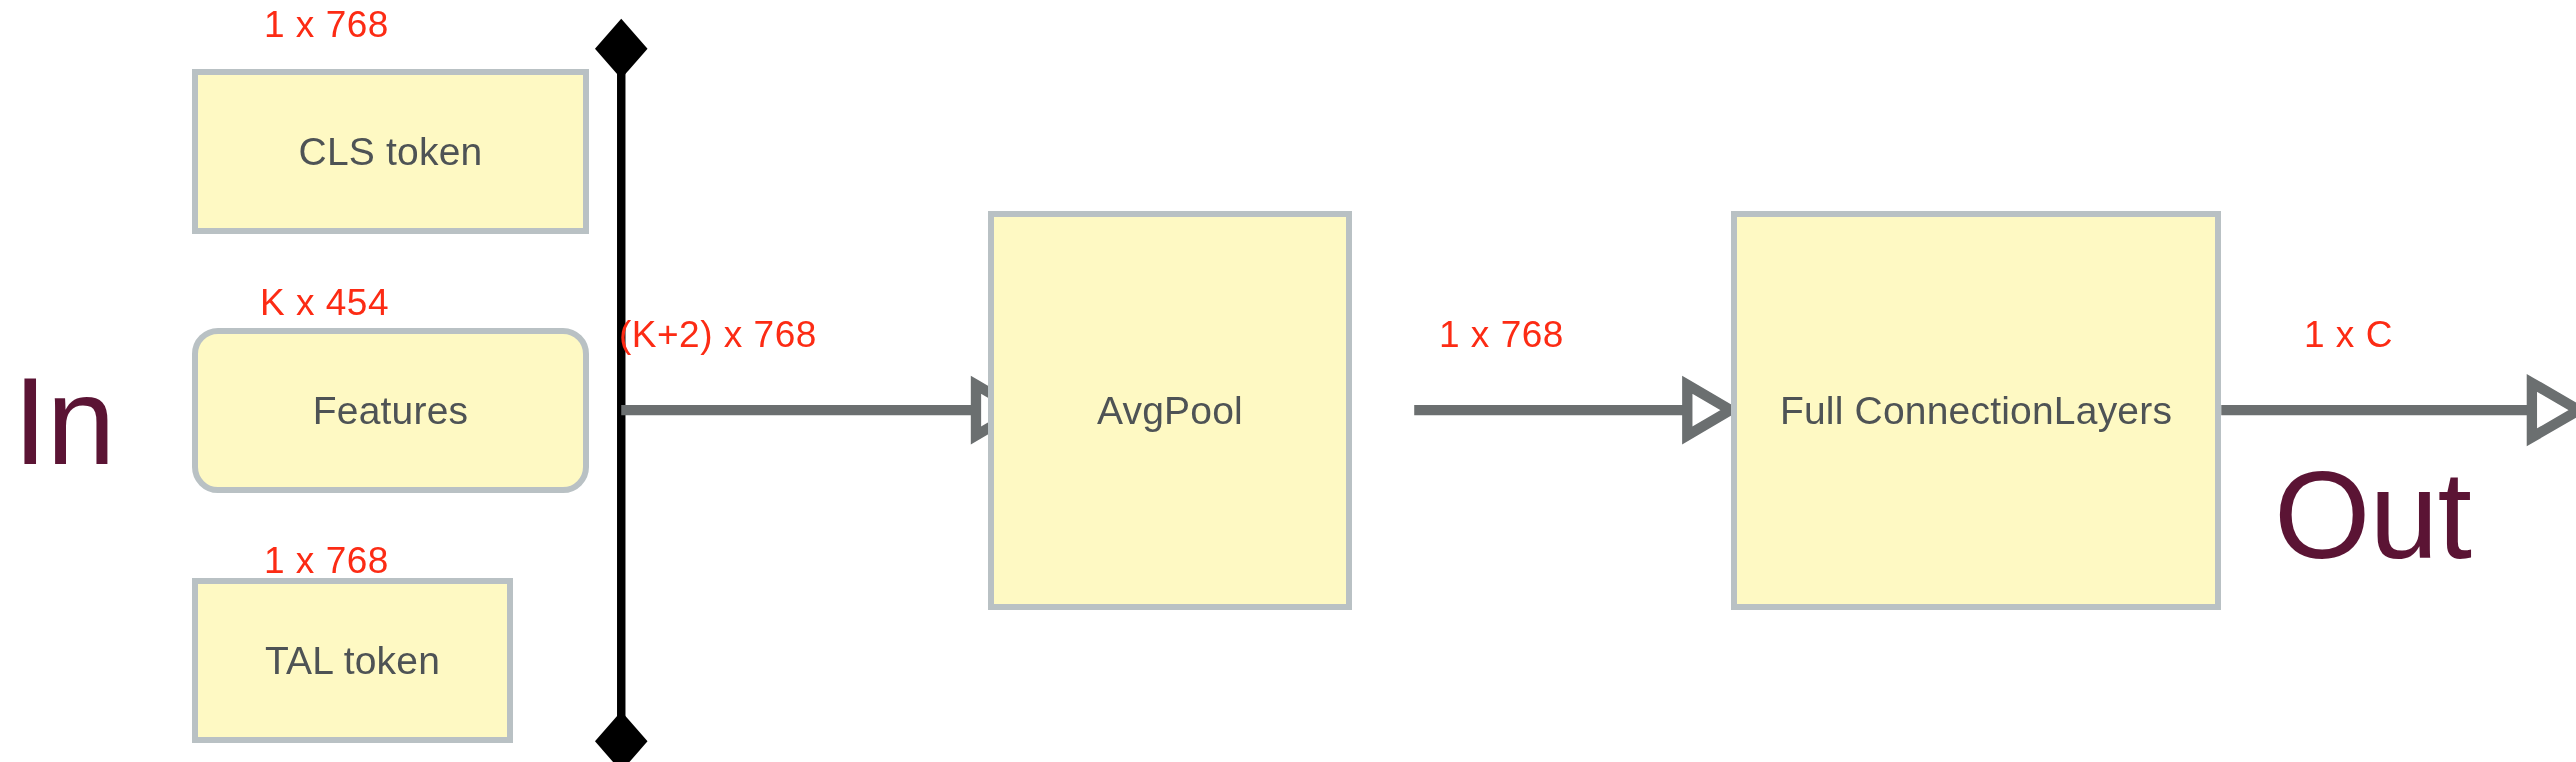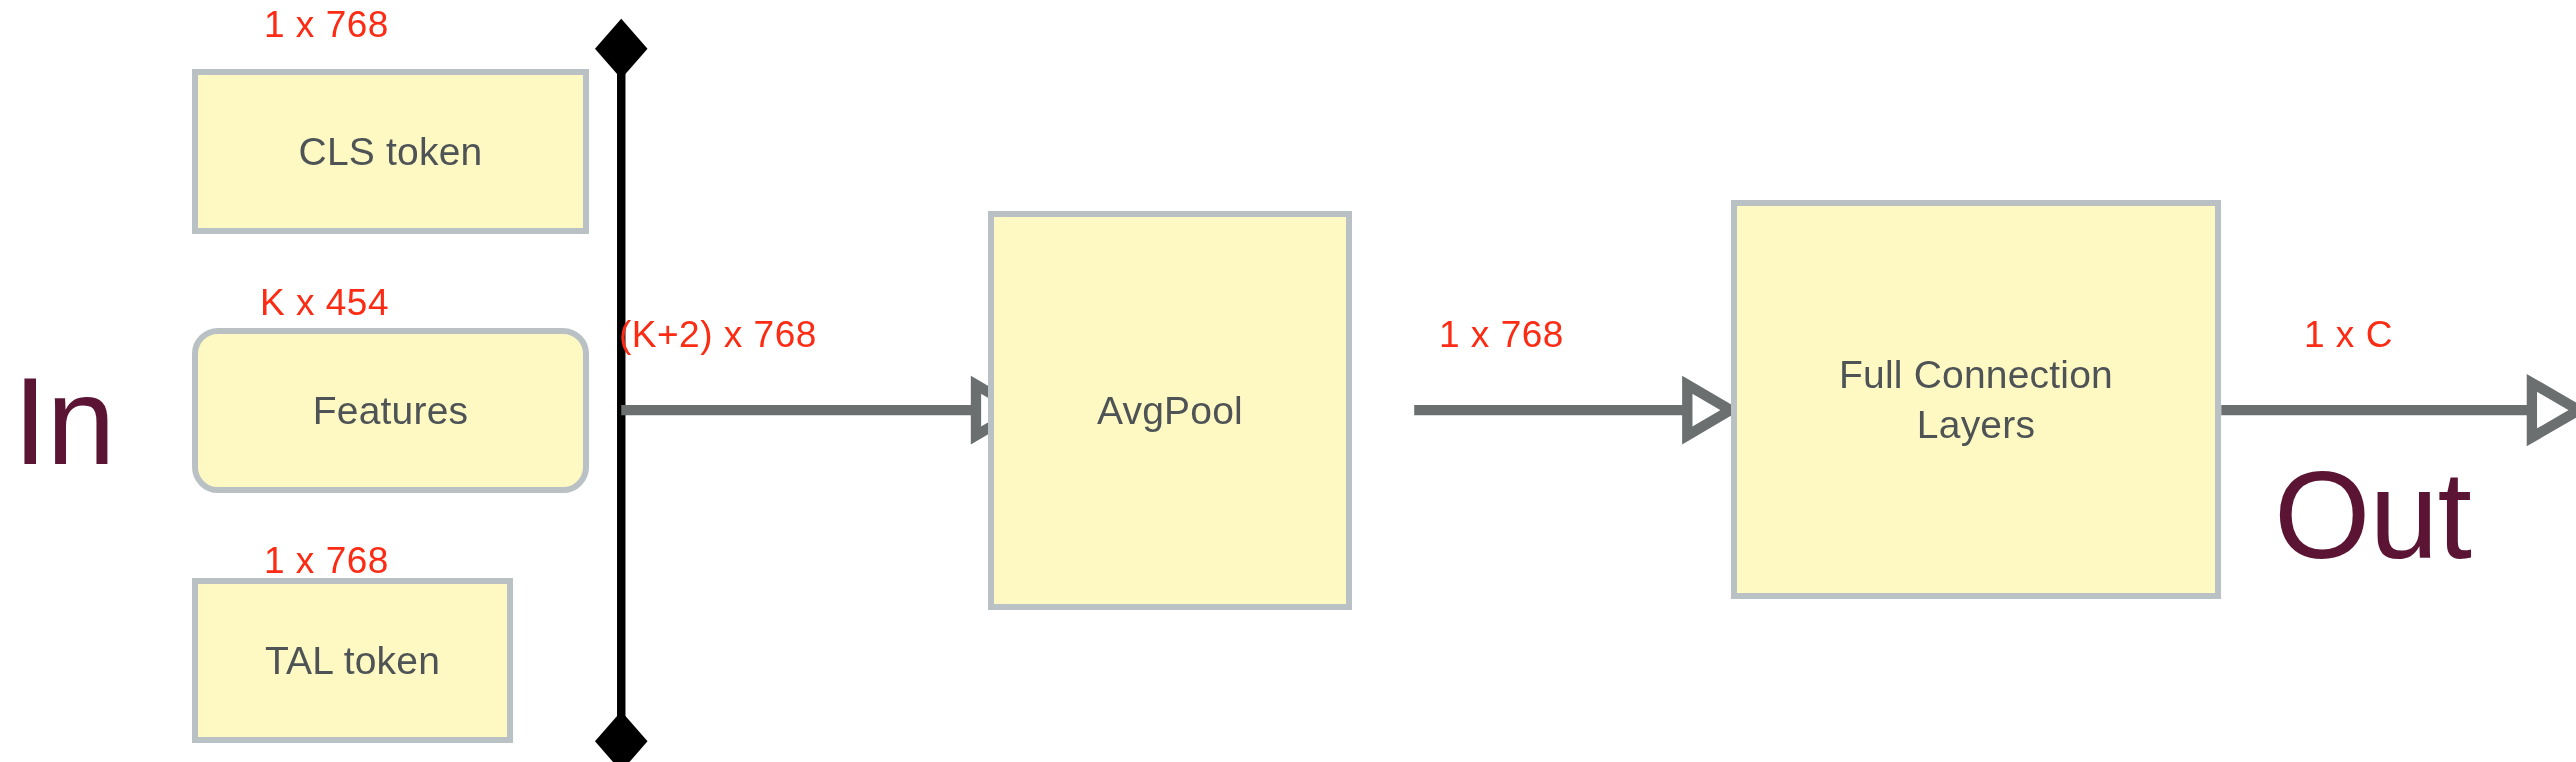--- a/index.html
+++ b/index.html
@@ -108,21 +108,21 @@
   </div>
 
   <div class="shape" style="left:619px; top:316px;">(K+2) x 768</div>
 
   <div class="box" style="left:988px; top:211px; width:364px; height:399px;text-align:right;">
     <span>AvgPool</span>
   </div>
 
   <div class="shape" style="left:1439px; top:316px;">1 x 768</div>
 
-  <div class="box tall" style="left:1731px; top:200px; width:490px; height:399px; flex-direction:column;">
+  <div class="box tall" style="left:1731px; top:211px; width:490px; height:399px; flex-direction:row;">
     <span>Full Connection</span>
     <span>Layers</span>
   </div>
 
   <div class="shape" style="left:2304px; top:316px;">1 x C</div>
 
   <div class="endpoint" style="left:2274px; top:453px;">Out</div>
 
 </div>
 

